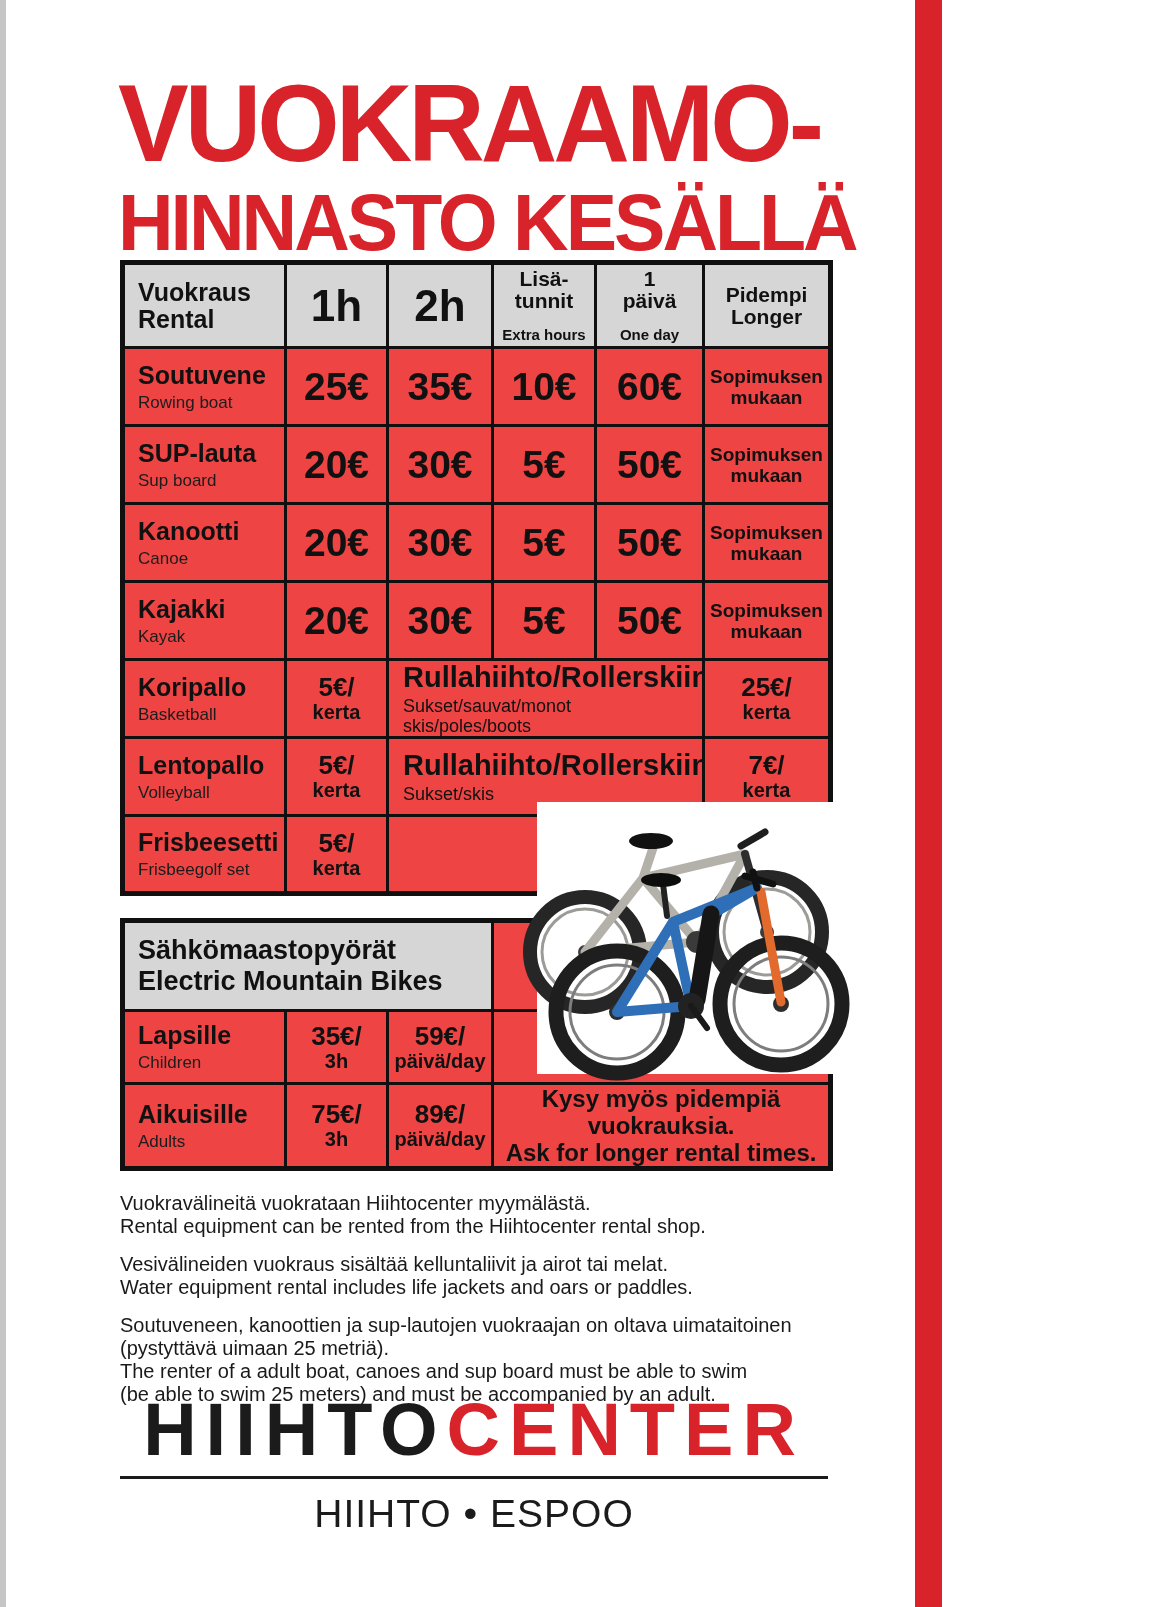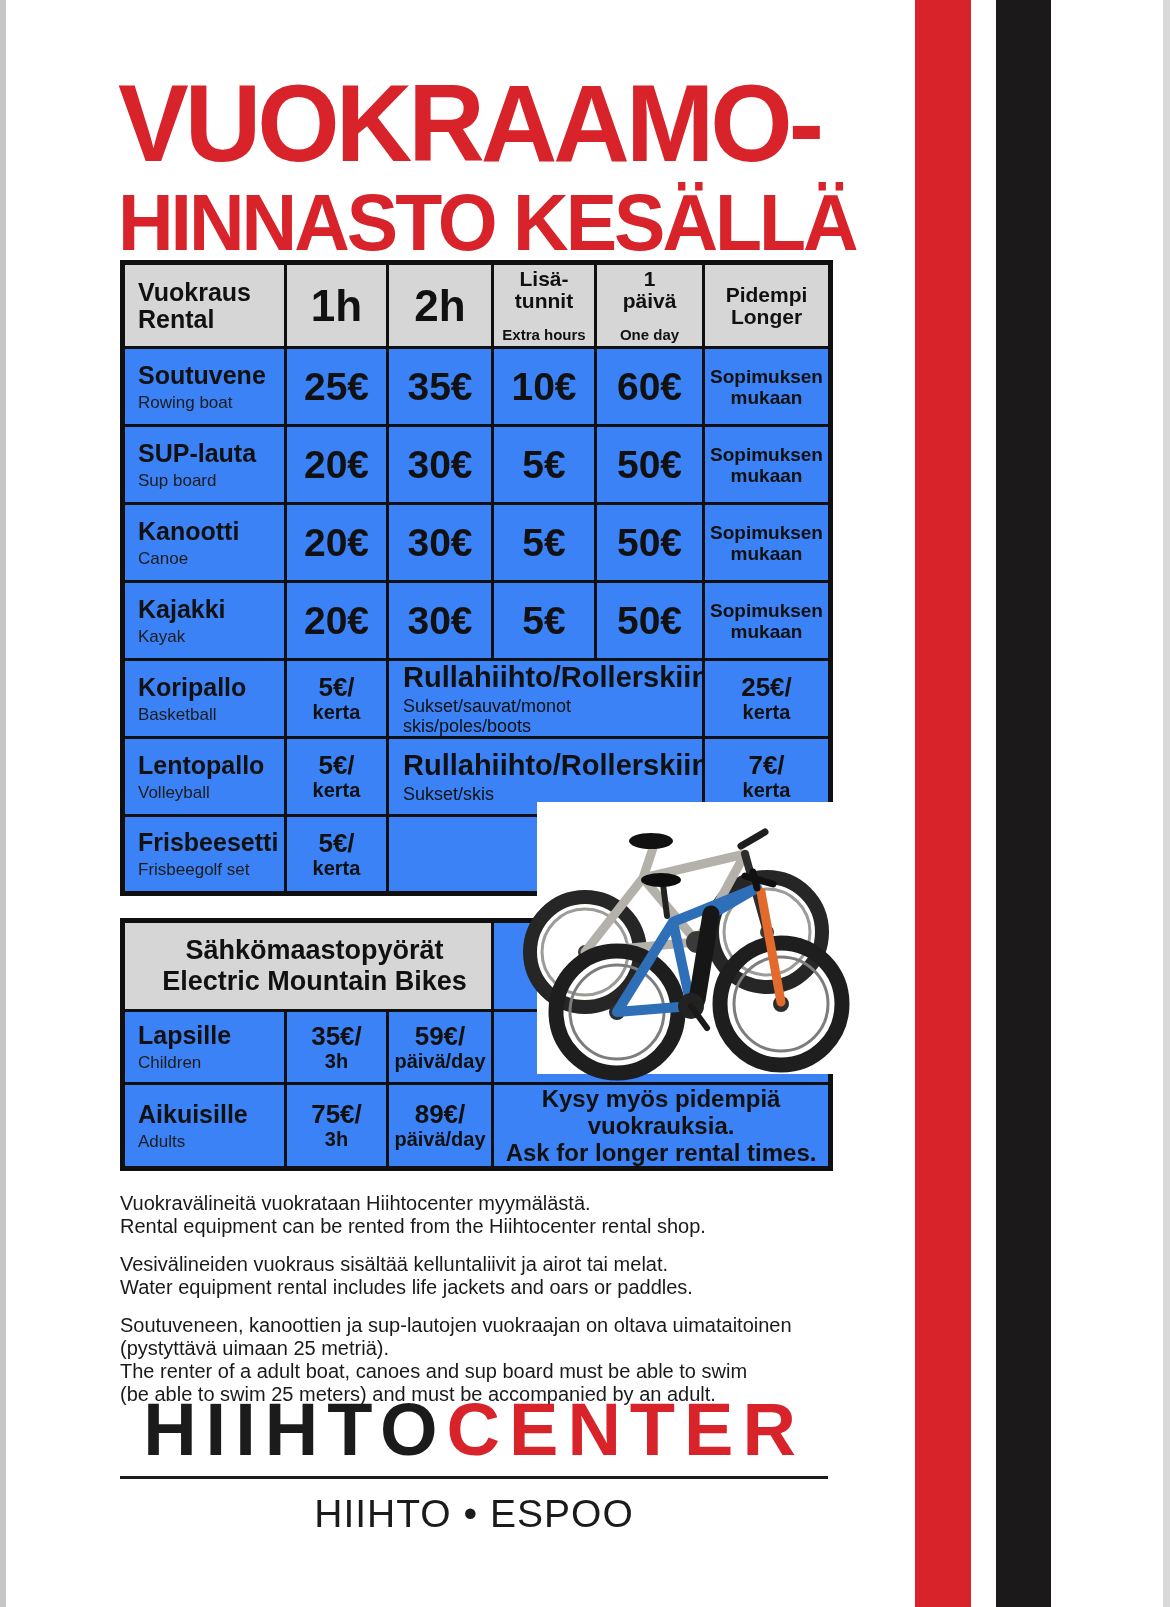--- a/index.html
+++ b/index.html
@@ -1,29 +1,29 @@
 <!DOCTYPE html>
 <html><head>
 <meta charset="utf-8">
 <style>
   html,body{margin:0;padding:0;background:#fff;}
-  .canvas{position:relative;width:1170px;height:1607px;background:#ffffff;overflow:hidden;
+  .canvas{position:relative;width:942px;height:1607px;background:#ffffff;overflow:hidden;
           font-family:"Liberation Sans", sans-serif;color:#111;}
   .edge{position:absolute;top:0;height:1607px;}
   .edge-left{left:0;width:6px;background:#c6c6c6;}
   .edge-right{left:1163px;width:7px;background:#d9d9d9;}
   .stripe{position:absolute;top:0;height:1607px;}
   .stripe-red{left:915px;width:56px;background:#d8232a;}
   .stripe-black{left:996px;width:55px;background:#1c191b;}
 
   .title{position:absolute;left:118px;top:66px;color:#d8232a;font-weight:bold;}
   .title .l1{font-size:106px;line-height:108px;letter-spacing:-4px;transform:scaleY(1.04);transform-origin:left top;}
   .title .l2{font-size:77px;line-height:80px;letter-spacing:-3px;margin-top:6px;transform:scaleY(1.04);transform-origin:left top;}
 
-  table{border-collapse:collapse;table-layout:fixed;position:absolute;background:#3b82f6;}
+  table{border-collapse:collapse;table-layout:fixed;position:absolute;background:#ef4444;}
   .t1{left:120px;top:260px;width:708px;}
   .t2{left:120px;top:918px;width:708px;}
   td,th{border:3px solid #101010;vertical-align:middle;padding:0;overflow:hidden;}
   .t1,.t2{border:5px solid #101010;}
   .hdr td{background:#d6d6d6;}
   .h-row{height:85px;}
   .r-row{height:78px;}
   .t2 .h-row{height:90px;}
   .t2 .r-row{height:73px;}
 
@@ -35,21 +35,21 @@
   .hdr-big{font-weight:bold;font-size:44px;text-align:center;}
   .hdr-sm{font-weight:bold;font-size:21px;line-height:22px;text-align:center;}
   .hdr-xs{font-weight:bold;font-size:15px;line-height:17px;text-align:center;margin-top:14px;}
   .agree{font-weight:bold;font-size:19px;line-height:21px;text-align:center;}
   .sm-price{font-weight:bold;font-size:26px;line-height:27px;text-align:center;}
   .sm-unit{font-weight:bold;font-size:20px;line-height:22px;text-align:center;}
   .spancell{text-align:left;padding-left:14px;}
   .span-title{font-weight:bold;font-size:29px;line-height:30px;}
   .span-sub{font-size:18px;line-height:20px;margin-top:4px;white-space:pre-wrap;}
   .t2hdr{background:#d6d6d6;text-align:left;padding-left:13px;}
-  .t2hdr .line{font-weight:bold;font-size:27px;line-height:31px;text-align:center;}
+  .t2hdr .line{font-weight:bold;font-size:27px;line-height:31px;}
   .note{font-weight:bold;font-size:24px;line-height:27px;text-align:center;}
 
   .bikes{position:absolute;left:505px;top:796px;z-index:5;}
 
   .notes{position:absolute;left:120px;top:1192px;width:720px;font-size:20px;line-height:23px;color:#1a1a1a;}
   .notes p{margin:0 0 15px 0;}
 
   .logo{position:absolute;left:120px;top:1392px;width:708px;text-align:center;}
   .logo-text{font-weight:bold;font-size:74px;line-height:76px;letter-spacing:9px;white-space:nowrap;}
   .logo-black{color:#1b1b1b;}

